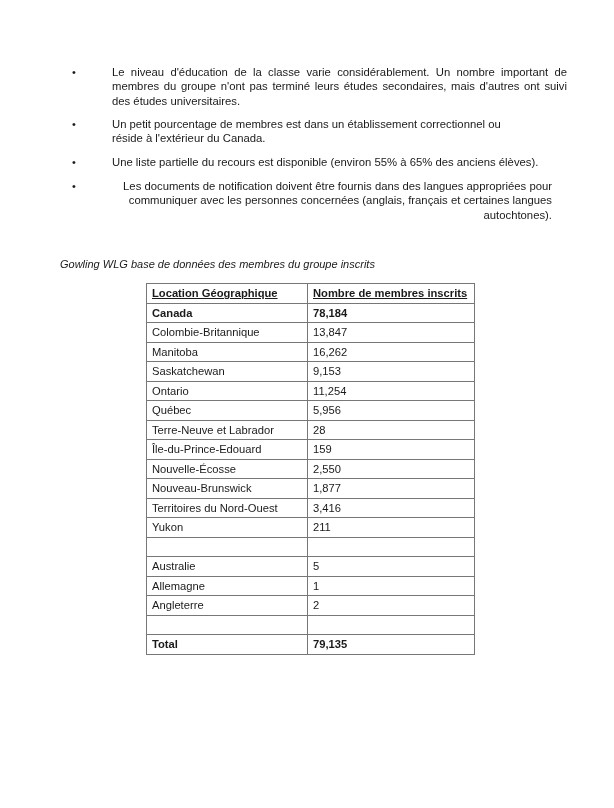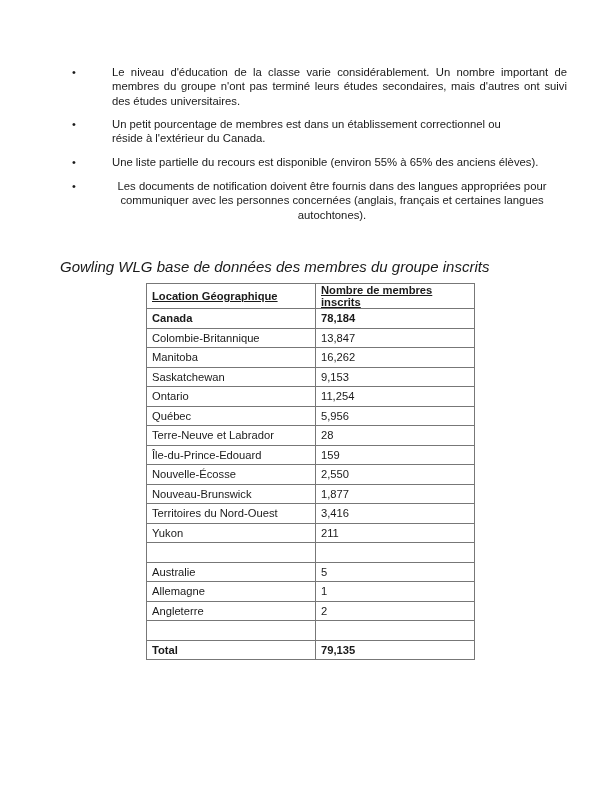--- a/index.html
+++ b/index.html
@@ -4,24 +4,24 @@
   <style>
     html, body { margin: 0; padding: 0; background: #ffffff; }
     body { width: 614px; height: 808px; position: relative; overflow: hidden;
            font-family: "Liberation Sans", sans-serif; color: #1a1a1a; }
     .bullets { position: absolute; left: 0; top: 65px; width: 614px; }
     .bullet { position: relative; font-size: 11.3px; line-height: 14.4px; }
     .bullet .dot { position: absolute; left: 72px; top: 0; font-size: 11px; }
     .bullet .text { position: absolute; left: 112px; width: 455px; text-align: justify; }
     .b1 { top: 0; height: 48px; }
     .b1 .text { text-align: justify; text-align-last: left; }
-    .caption { position: absolute; left: 60px; top: 258px; font-size: 15px; font-style: italic; }
+    .caption { position: absolute; left: 60px; top: 258px; font-size: 11px; font-style: italic; }
     table.reg { position: absolute; left: 146px; top: 283px; width: 329px;
                 border-collapse: collapse; font-size: 11.2px; }
-    table.reg td { border: 1px solid #777; height: 18.5px; padding: 0 12px 0 5px; vertical-align: middle; margin-left: 16px; }
+    table.reg td { border: 1px solid #777; height: 18.5px; padding: 0 4px 0 5px; vertical-align: middle; margin-left: 16px; }
     table.reg td.c1 { width: 151px; }
     table.reg .hdr td { font-weight: bold; text-decoration: underline; }
     table.reg .bold td { font-weight: bold; }
   </style>
 </head>
 <body>
 
 <div class="bullets">
   <div class="bullet b1" style="position:absolute; top:0;">
     <span class="dot">•</span>
@@ -30,21 +30,21 @@
   <div class="bullet" style="position:absolute; top:52px;">
     <span class="dot">•</span>
     <span class="text" style="text-align:left; width:420px;">Un petit pourcentage de membres est dans un établissement correctionnel ou réside à l'extérieur du Canada.</span>
   </div>
   <div class="bullet" style="position:absolute; top:90px;">
     <span class="dot">•</span>
     <span class="text" style="text-align:left; width:460px;">Une liste partielle du recours est disponible (environ 55% à 65% des anciens élèves).</span>
   </div>
   <div class="bullet" style="position:absolute; top:114px;">
     <span class="dot">•</span>
-    <span class="text" style="text-align:center; width:440px;">Les documents de notification doivent être fournis dans des langues appropriées pour communiquer avec les personnes concernées (anglais, français et certaines langues autochtones).</span>
+    <span class="text" style="text-align:right; width:440px;">Les documents de notification doivent être fournis dans des langues appropriées pour communiquer avec les personnes concernées (anglais, français et certaines langues autochtones).</span>
   </div>
 </div>
 
 <div class="caption">Gowling WLG base de données des membres du groupe inscrits</div>
 
 <table class="reg">
   <tbody>
       <tr class="hdr">
     <td class="c1">Location Géographique</td>
     <td>Nombre de membres inscrits</td>

